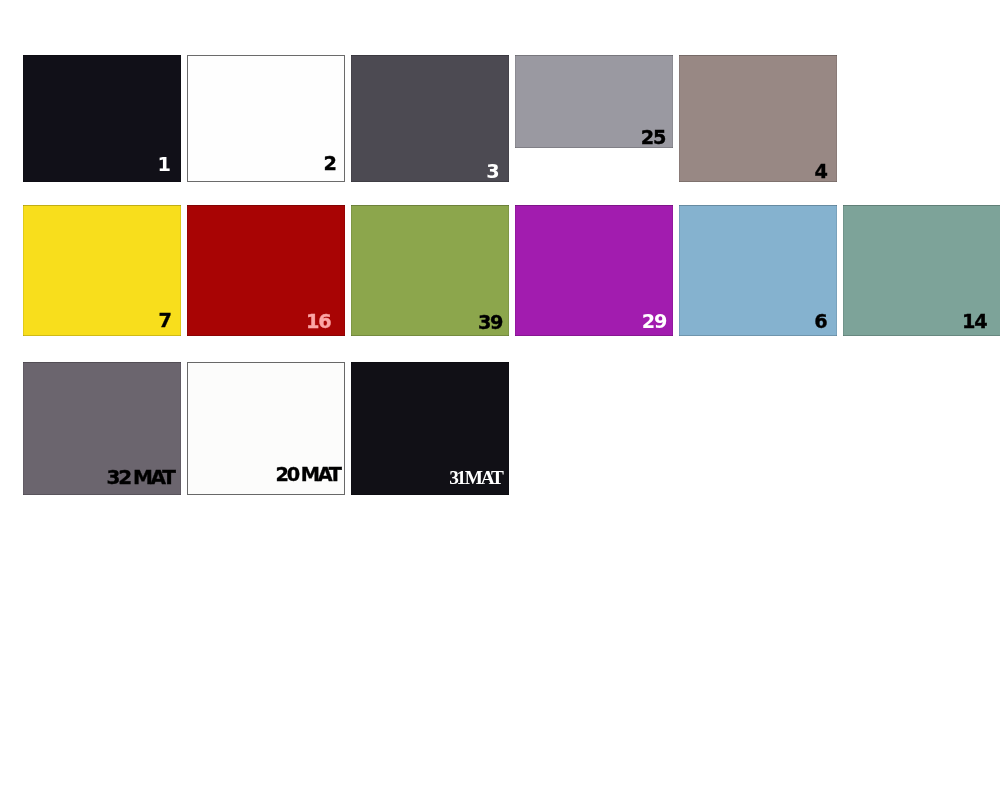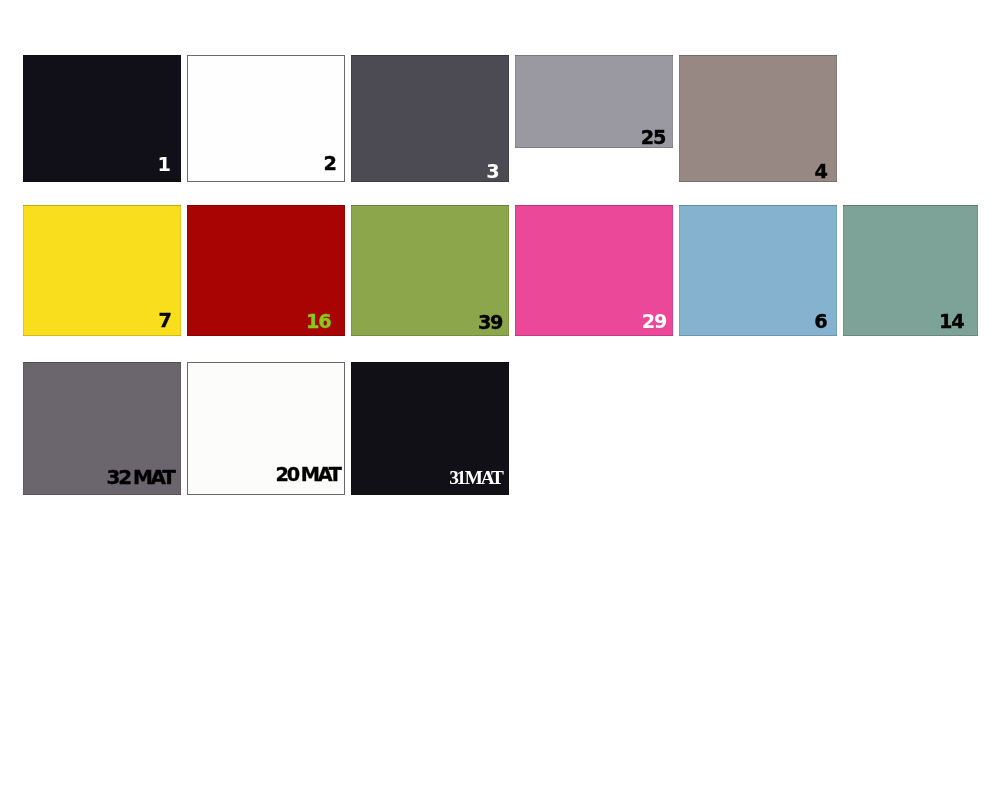--- a/index.html
+++ b/index.html
@@ -50,32 +50,32 @@
     </div>
     <div class="swatch edge" style="left:679px;top:55px;width:158px;height:127px;background:#988884;">
       <span class="swatch-label heavy" style="right:9.2px;bottom:2.8px;color:#000000;font-size:19.3px;letter-spacing:0px;word-spacing:0px;">4</span>
     </div>
   </div>
   <div class="swatch-row">
     <div class="swatch edge" style="left:23px;top:205px;width:158px;height:131px;background:#f8de1c;">
       <span class="swatch-label heavy" style="right:9.2px;bottom:7.7px;color:#000000;font-size:19.3px;letter-spacing:0px;word-spacing:0px;">7</span>
     </div>
     <div class="swatch edge" style="left:187px;top:205px;width:158px;height:131px;background:#a80404;">
-      <span class="swatch-label heavy" style="right:14.5px;bottom:7.1px;color:#84cc16;font-size:19.3px;letter-spacing:-1.2px;word-spacing:0px;">16</span>
+      <span class="swatch-label heavy" style="right:14.5px;bottom:7.1px;color:#fca5a5;font-size:19.3px;letter-spacing:-1.2px;word-spacing:0px;">16</span>
     </div>
     <div class="swatch edge" style="left:351px;top:205px;width:158px;height:131px;background:#8ca64c;">
       <span class="swatch-label heavy" style="right:6.7px;bottom:6.1px;color:#000000;font-size:19.3px;letter-spacing:-1.2px;word-spacing:0px;">39</span>
     </div>
-    <div class="swatch edge" style="left:515px;top:205px;width:158px;height:131px;background:#ec4899;">
+    <div class="swatch edge" style="left:515px;top:205px;width:158px;height:131px;background:#a21caf;">
       <span class="swatch-label" style="right:6.9px;bottom:6.8px;color:#ffffff;font-size:19.3px;letter-spacing:-1.2px;word-spacing:0px;">29</span>
     </div>
     <div class="swatch edge" style="left:679px;top:205px;width:158px;height:131px;background:#85b2cf;">
       <span class="swatch-label heavy" style="right:9.4px;bottom:6.7px;color:#000000;font-size:19.3px;letter-spacing:0px;word-spacing:0px;">6</span>
     </div>
-    <div class="swatch edge" style="left:843px;top:205px;width:135px;height:131px;background:#7da399;">
+    <div class="swatch edge" style="left:843px;top:205px;width:158px;height:131px;background:#7da399;">
       <span class="swatch-label heavy" style="right:14.5px;bottom:7.5px;color:#000000;font-size:19.3px;letter-spacing:-1.2px;word-spacing:0px;">14</span>
     </div>
   </div>
   <div class="swatch-row">
     <div class="swatch edge" style="left:23px;top:362px;width:158px;height:133px;background:#6b656e;">
       <span class="swatch-label heavy" style="right:7.5px;bottom:11.0px;color:#000000;font-size:20px;letter-spacing:-2.3px;word-spacing:-1.5px;">32 MAT</span>
     </div>
     <div class="swatch" style="left:187px;top:362px;width:158px;height:133px;background:#fcfcfb;border:1px solid #686868;">
       <span class="swatch-label heavy" style="right:4.4px;bottom:11.9px;color:#000000;font-size:19.3px;letter-spacing:-2.3px;word-spacing:-1.5px;">20 MAT</span>
     </div>

